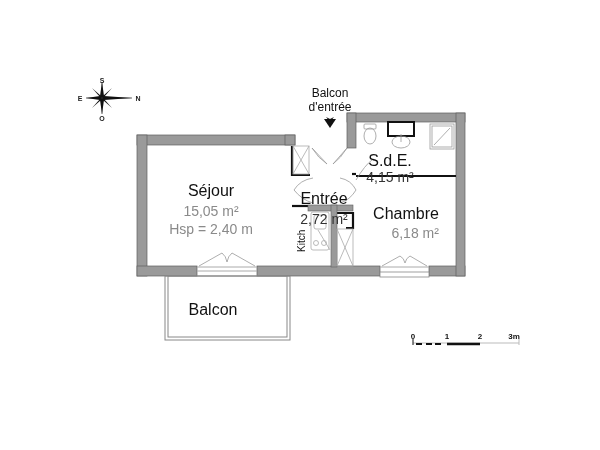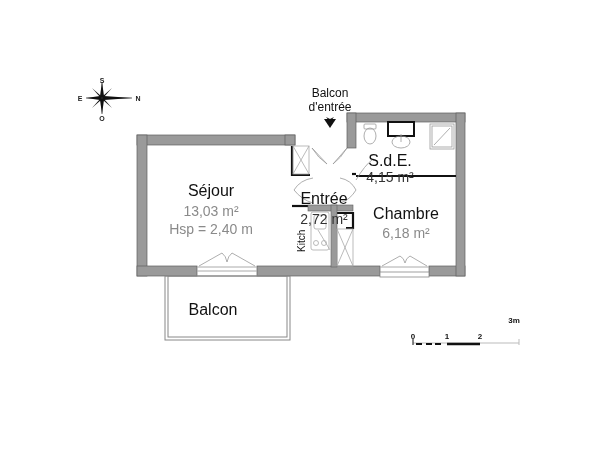--- a/index.html
+++ b/index.html
@@ -150,48 +150,48 @@
 <span class="compass-letter" style="left:80px;top:98px;">E</span>
 <span class="compass-letter" style="left:138px;top:98px;">N</span>
 
 <div class="lbl door-label" style="left:330px;top:86px;">
   <div>Balcon</div>
   <div>d'entrée</div>
 </div>
 
 <div class="lbl" style="left:211px;top:182px;">
   <div class="room">Séjour</div>
-  <div class="area faded" style="margin-top:3px;">13,03 m²</div>
+  <div class="area faded" style="margin-top:3px;">15,05 m²</div>
   <div class="area faded" style="margin-top:2px;">Hsp = 2,40 m</div>
 </div>
 
 <div class="lbl" style="left:324px;top:190px;text-align:center;">
   <div class="room">Entrée</div>
   <div class="area" style="margin-top:3px;">2,72 m²</div>
 </div>
 
 <div class="lbl" style="left:390px;top:152px;">
   <div class="room">S.d.E.</div>
   <div class="area" style="margin-top:-1px;">4,15 m²</div>
 </div>
 
-<div class="lbl" style="left:406px;top:205px;">
+<div class="lbl" style="left:406px;top:205px;text-align:right;">
   <div class="room">Chambre</div>
   <div class="area faded" style="margin-top:2px;">6,18 m²</div>
 </div>
 
 <div class="kitch" style="left:296px;top:252px;">Kitch</div>
 
 <div class="lbl room" style="left:213px;top:301px;">Balcon</div>
 
 <div style="position:absolute;left:0;top:0;width:600px;height:450px;pointer-events:none;">
   <span class="scale-num" style="left:413px;top:332px;">0</span>
   <span class="scale-num" style="left:447px;top:332px;">1</span>
   <span class="scale-num" style="left:480px;top:332px;">2</span>
-  <span class="scale-num" style="left:514px;top:316px;">3m</span>
+  <span class="scale-num" style="left:514px;top:332px;">3m</span>
   <svg style="position:absolute;left:0;top:0;" width="600" height="450" viewBox="0 0 600 450">
     <line x1="413" y1="343" x2="519" y2="343" stroke="#bbb" stroke-width="1"></line>
     <line x1="413" y1="339" x2="413" y2="345" stroke="#111" stroke-width="1"></line>
     <line x1="416" y1="344" x2="422" y2="344" stroke="#111" stroke-width="2"></line>
     <line x1="426" y1="344" x2="432" y2="344" stroke="#111" stroke-width="2"></line>
     <line x1="435" y1="344" x2="441" y2="344" stroke="#111" stroke-width="2"></line>
     <line x1="447" y1="344" x2="480" y2="344" stroke="#111" stroke-width="2.5"></line>
     <line x1="519" y1="339" x2="519" y2="345" stroke="#bbb" stroke-width="1"></line>
   </svg>
 </div>

